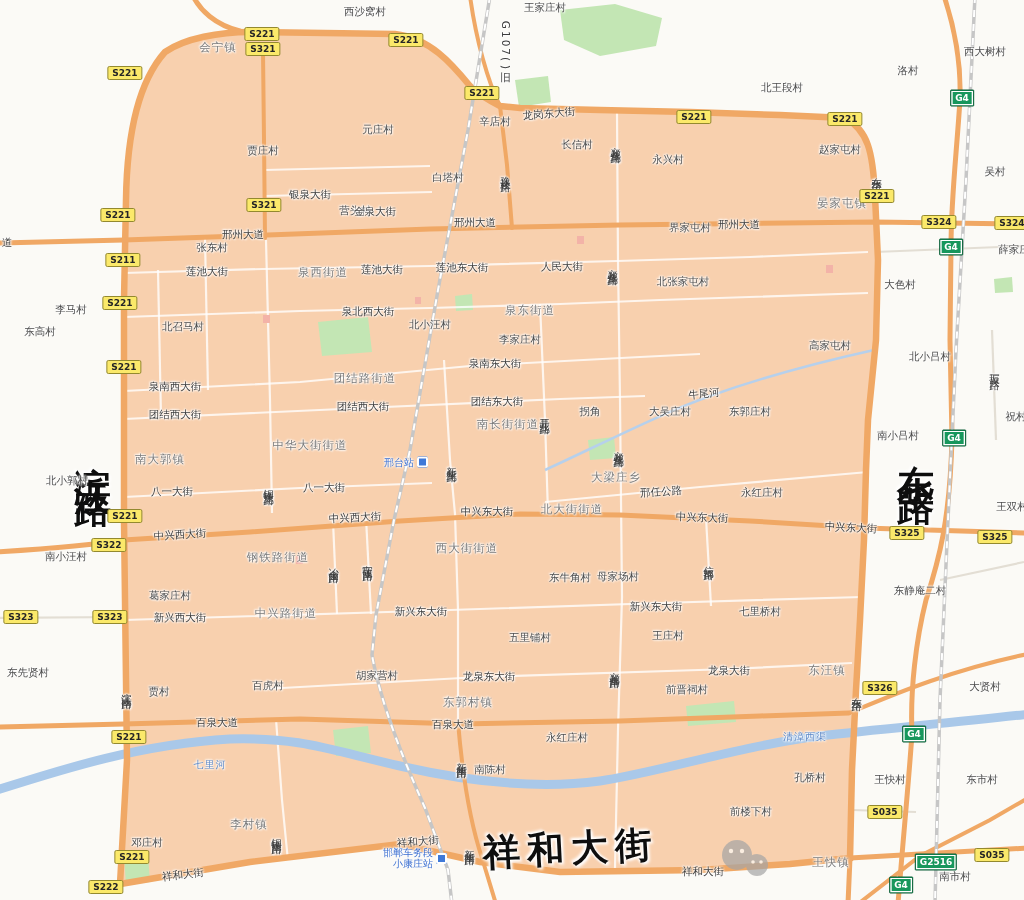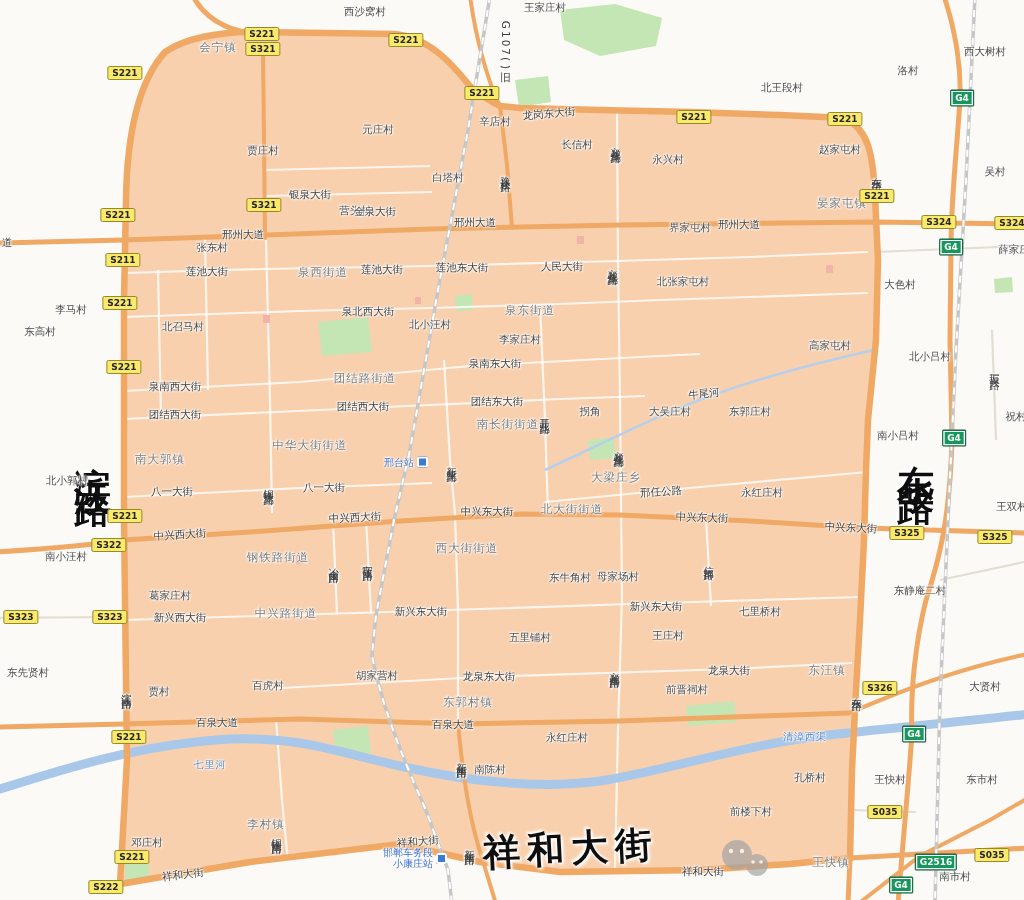--- a/index.html
+++ b/index.html
@@ -134,21 +134,21 @@
   </svg>
 
   <div id="labels">
       <div class="lb big vert" style="left: 92px; top: 455px; transform: translate(-50%, -50%);">滨江路</div>
       <div class="lb big vert" style="left: 915px; top: 453px; transform: translate(-50%, -50%);">东华路</div>
       <div class="lb big" style="left: 571px; top: 849px; transform: translate(-50%, -50%) rotate(-3deg);">祥和大街</div>
       <div class="lb town" style="left: 218px; top: 47px; transform: translate(-50%, -50%);">会宁镇</div>
       <div class="lb town" style="left: 842px; top: 203px; transform: translate(-50%, -50%);">晏家屯镇</div>
       <div class="lb town" style="left: 160px; top: 459px; transform: translate(-50%, -50%);">南大郭镇</div>
       <div class="lb town" style="left: 616px; top: 477px; transform: translate(-50%, -50%);">大梁庄乡</div>
-      <div class="lb town" style="left: 245px; top: 824px; transform: translate(-50%, -50%); padding-left: 42px;">李村镇</div>
+      <div class="lb town" style="left: 228px; top: 824px; transform: translate(-50%, -50%); padding-left: 42px;">李村镇</div>
       <div class="lb town" style="left: 468px; top: 702px; transform: translate(-50%, -50%);">东郭村镇</div>
       <div class="lb town" style="left: 827px; top: 670px; transform: translate(-50%, -50%);">东汪镇</div>
       <div class="lb town" style="left: 831px; top: 862px; transform: translate(-50%, -50%);">王快镇</div>
       <div class="lb town" style="left: 323px; top: 272px; transform: translate(-50%, -50%);">泉西街道</div>
       <div class="lb town" style="left: 530px; top: 310px; transform: translate(-50%, -50%);">泉东街道</div>
       <div class="lb town" style="left: 365px; top: 378px; transform: translate(-50%, -50%);">团结路街道</div>
       <div class="lb town" style="left: 310px; top: 445px; transform: translate(-50%, -50%);">中华大街街道</div>
       <div class="lb town" style="left: 508px; top: 424px; transform: translate(-50%, -50%);">南长街街道</div>
       <div class="lb town" style="left: 572px; top: 509px; transform: translate(-50%, -50%);">北大街街道</div>
       <div class="lb town" style="left: 467px; top: 548px; transform: translate(-50%, -50%);">西大街街道</div>

